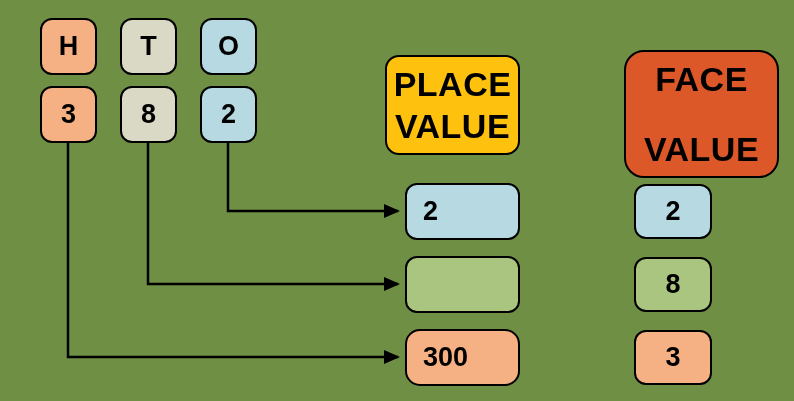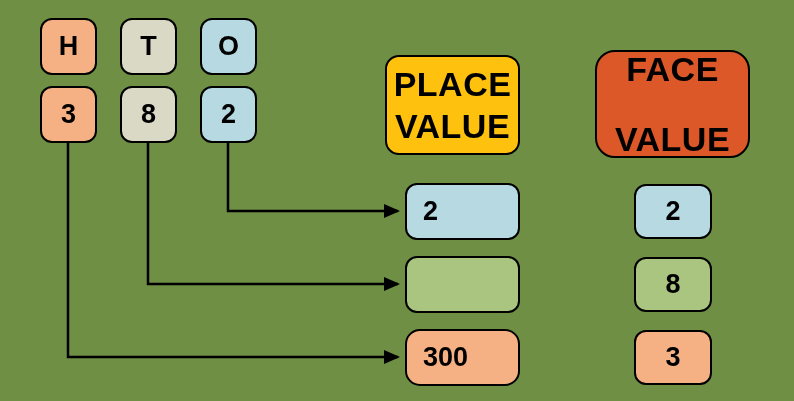--- a/index.html
+++ b/index.html
@@ -59,21 +59,21 @@
     pointer-events: none;
   }
   
   #h-box   { left: 40px;  top: 18px; }
   #t-box   { left: 120px; top: 18px; }
   #o-box   { left: 200px; top: 18px; }
   #d3-box  { left: 40px;  top: 86px; }
   #d8-box  { left: 120px; top: 86px; }
   #d2-box  { left: 200px; top: 86px; }
   #pv-header { left: 385px; top: 55px; width: 135px; height: 100px; }
-  #fv-header { left: 595px; top: 50px; width: 155px; height: 108px; border-radius: 20px; gap: 28px; }
+  #fv-header { left: 624px; top: 50px; width: 155px; height: 128px; border-radius: 20px; gap: 28px; }
   #pv-item-0 { left: 405px; top: 183px; }
   #pv-item-1 { left: 405px; top: 256px; }
   #pv-item-2 { left: 405px; top: 329px; }
   #fv-item-0 { left: 634px; top: 184px; }
   #fv-item-1 { left: 634px; top: 257px; }
   #fv-item-2 { left: 634px; top: 330px; }
 </style>
 </head>
 <body>
 

